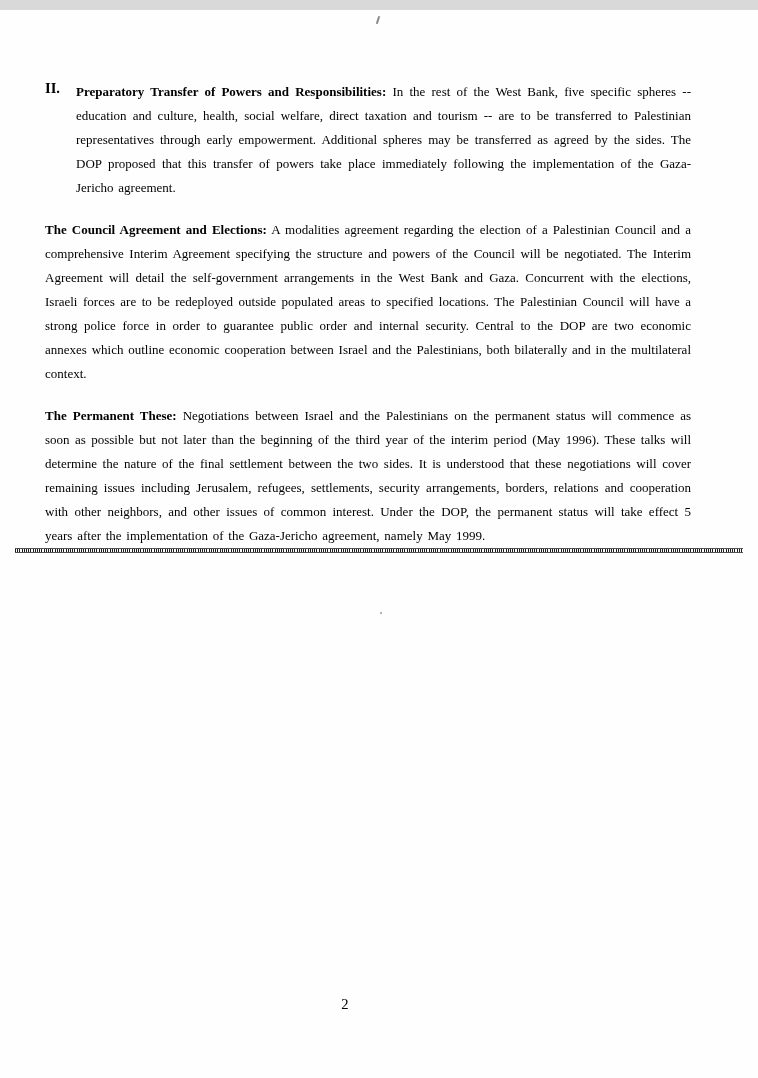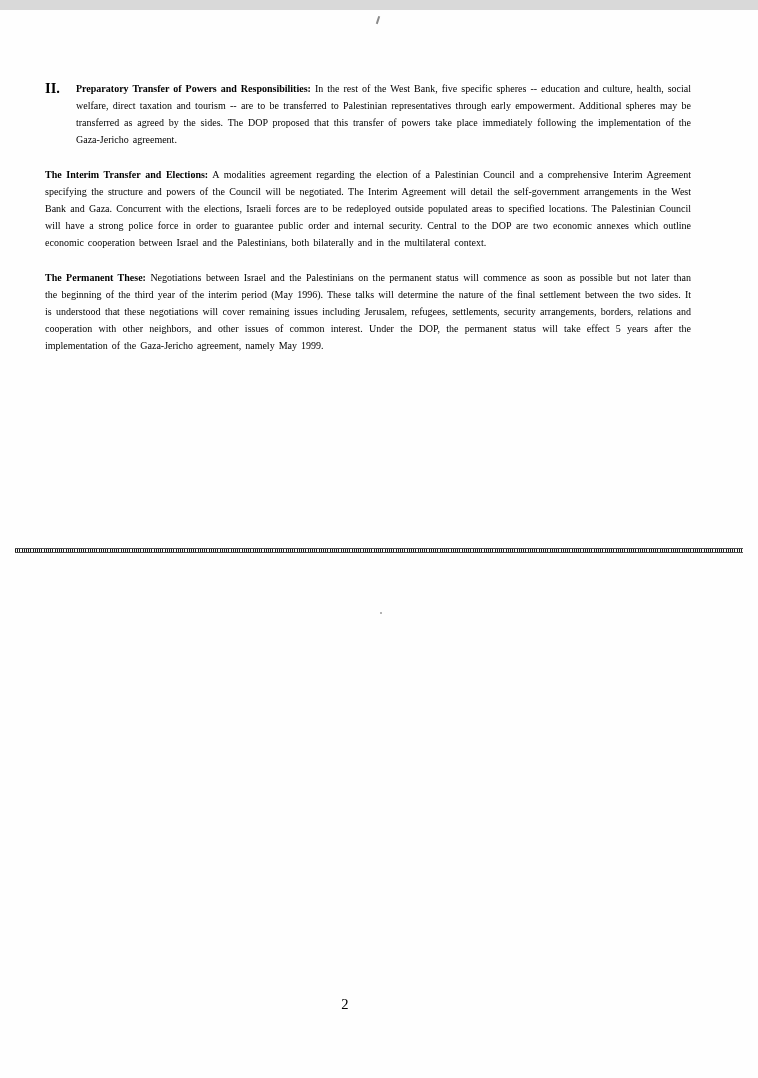--- a/index.html
+++ b/index.html
@@ -26,22 +26,22 @@
   }
   .numeral {
     flex: 0 0 31px;
     width: 31px;
     font-weight: bold;
     font-size: 14.6px;
     line-height: 17px;
   }
   .para {
     flex: 1;
-    font-size: 10px;
-    line-height: 17px;
+    font-size: 13px;
+    line-height: 24px;
     text-align: justify;
     word-spacing: 1.5px;
   }
   .heading { font-weight: bold; }
   .divider {
     position: absolute;
     left: 15px;
     top: 538px;
     width: 728px;
     height: 5px;
@@ -89,21 +89,21 @@
     <section class="doc-section">
       <div class="numeral">II.</div>
       <p class="para">
         <strong class="heading">Preparatory Transfer of Powers and Responsibilities:</strong>
         <span>In the rest of the West Bank, five specific spheres -- education and culture, health, social welfare, direct taxation and tourism -- are to be transferred to Palestinian representatives through early empowerment. Additional spheres may be transferred as agreed by the sides. The DOP proposed that this transfer of powers take place immediately following the implementation of the Gaza-Jericho agreement.</span>
       </p>
     </section>
 
     <section class="doc-section">
       <p class="para">
-        <strong class="heading">The Interim Transfer and Elections:</strong>
+        <strong class="heading">The Council Agreement and Elections:</strong>
         <span>A modalities agreement regarding the election of a Palestinian Council and a comprehensive Interim Agreement specifying the structure and powers of the Council will be negotiated. The Interim Agreement will detail the self-government arrangements in the West Bank and Gaza. Concurrent with the elections, Israeli forces are to be redeployed outside populated areas to specified locations. The Palestinian Council will have a strong police force in order to guarantee public order and internal security. Central to the DOP are two economic annexes which outline economic cooperation between Israel and the Palestinians, both bilaterally and in the multilateral context.</span>
       </p>
     </section>
 
     <section class="doc-section">
       <p class="para">
         <strong class="heading">The Permanent These:</strong>
         <span>Negotiations between Israel and the Palestinians on the permanent status will commence as soon as possible but not later than the beginning of the third year of the interim period (May 1996). These talks will determine the nature of the final settlement between the two sides. It is understood that these negotiations will cover remaining issues including Jerusalem, refugees, settlements, security arrangements, borders, relations and cooperation with other neighbors, and other issues of common interest. Under the DOP, the permanent status will take effect 5 years after the implementation of the Gaza-Jericho agreement, namely May 1999.</span>
       </p>
     </section>

